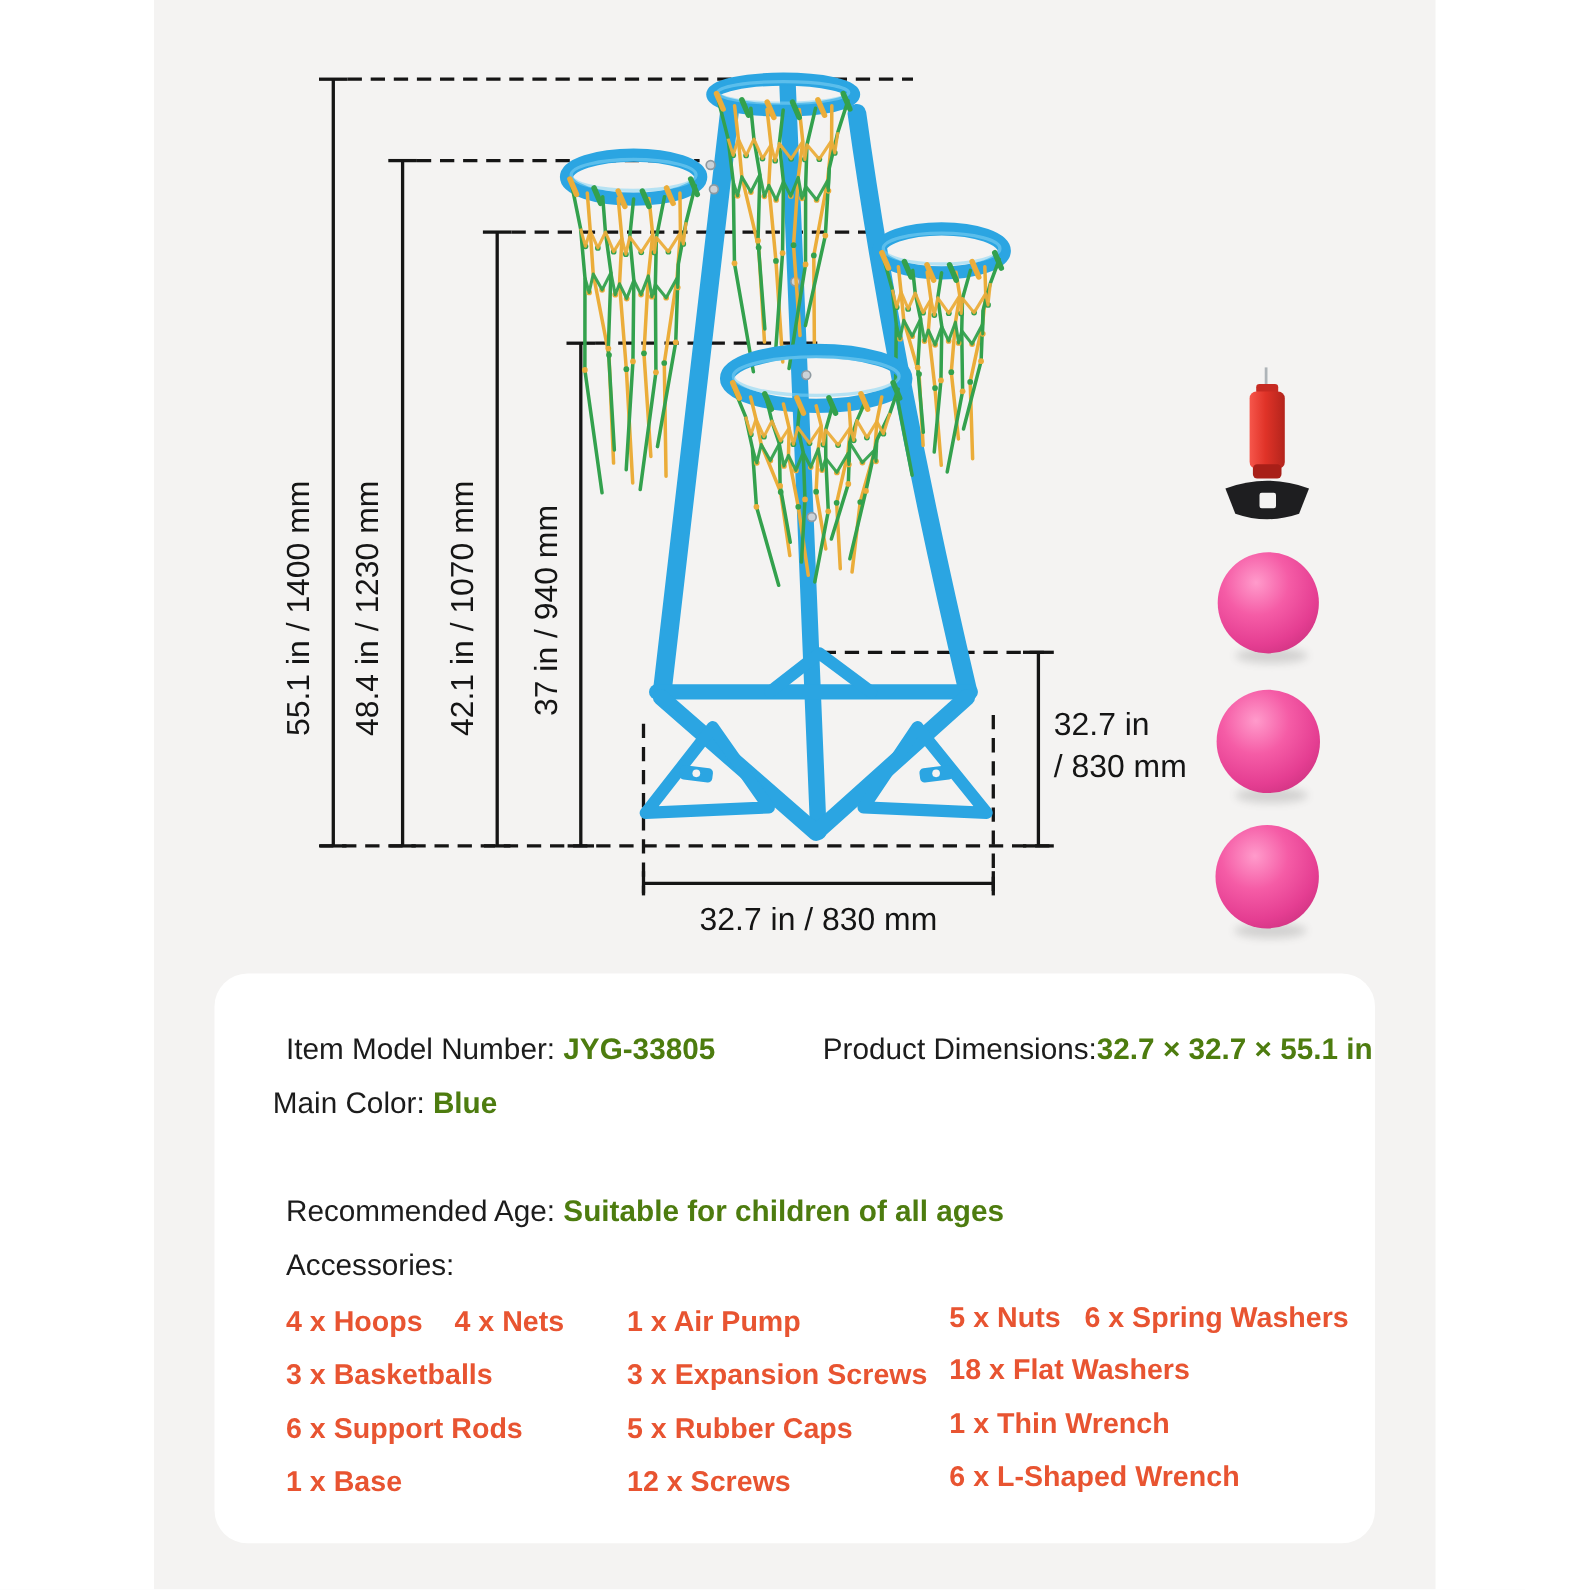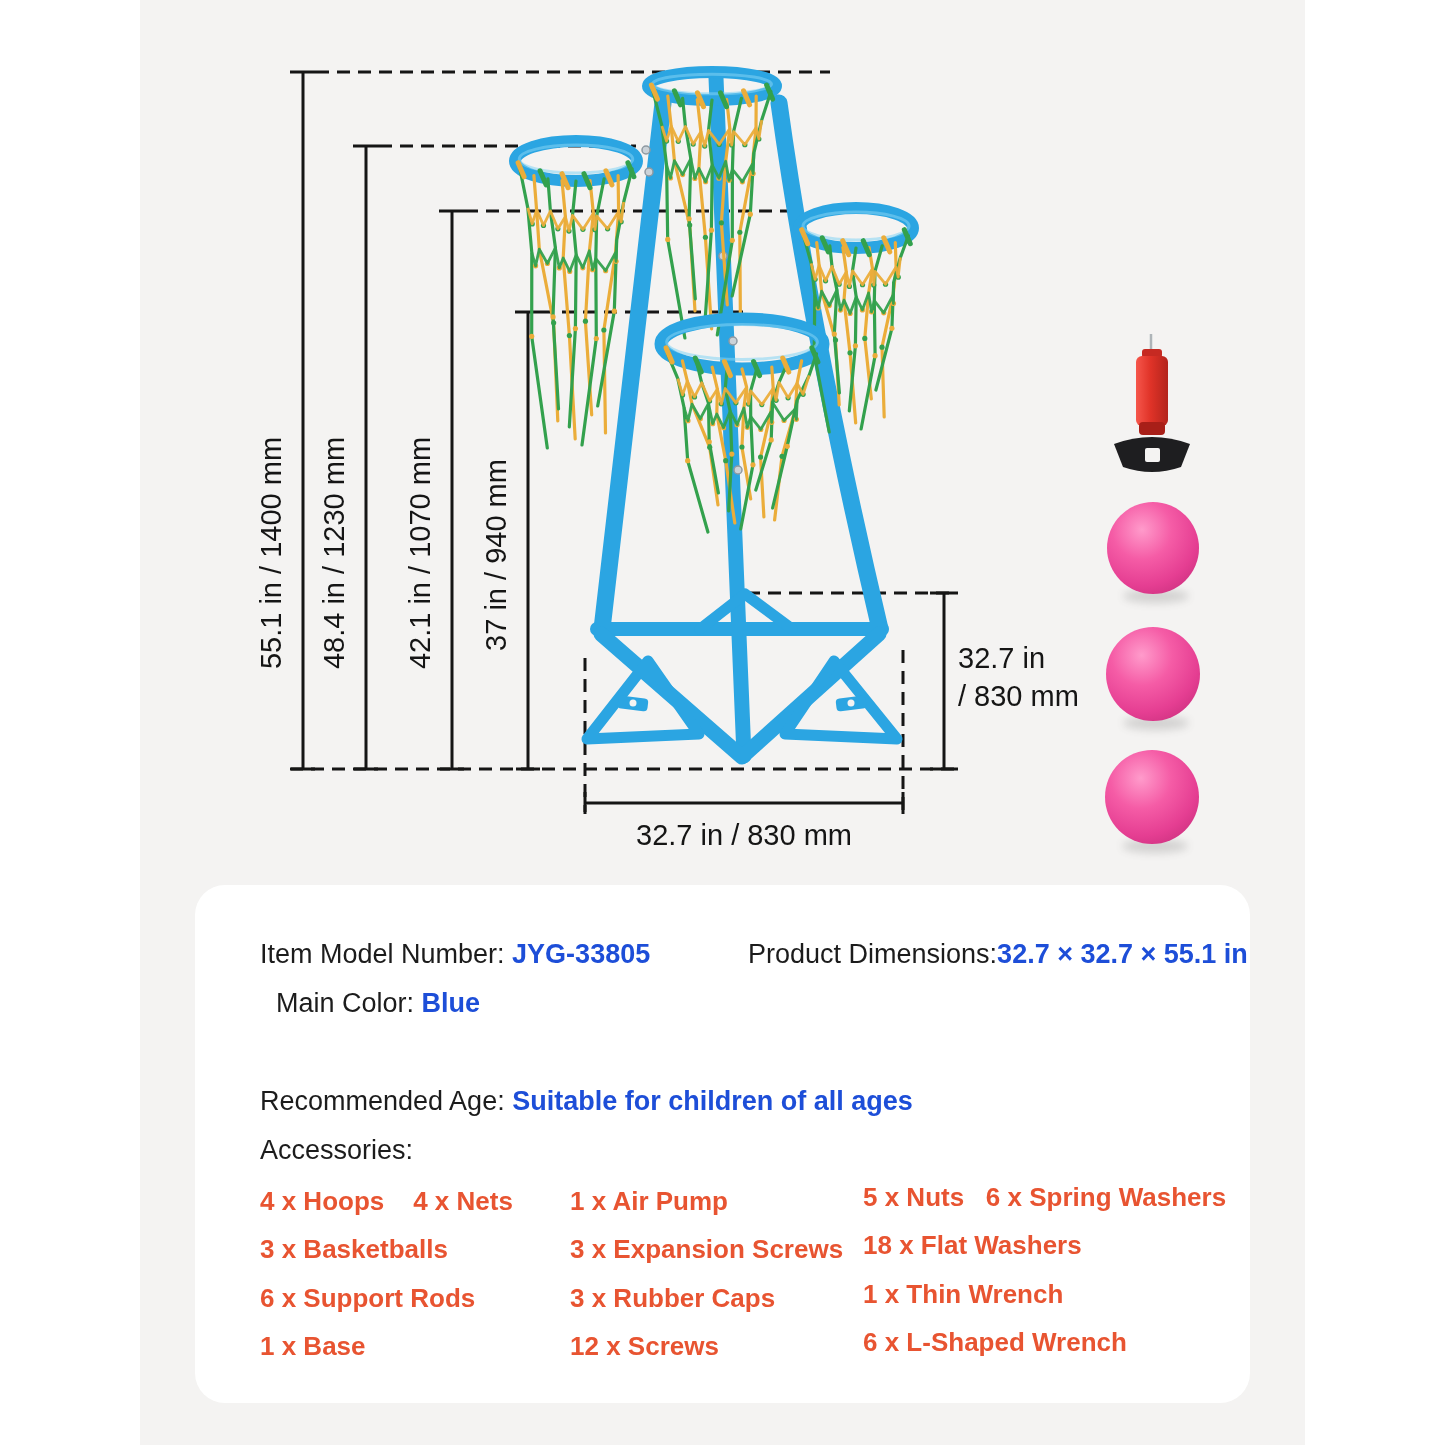--- a/index.html
+++ b/index.html
@@ -5,21 +5,21 @@
   html,body{margin:0;padding:0;background:#ffffff;}
   .page{position:relative;width:1445px;height:1445px;background:#ffffff;overflow:hidden;
         font-family:"Liberation Sans",sans-serif;}
   .gray-panel{position:absolute;left:140px;top:0;width:1165px;height:1445px;background:#F4F3F2;}
   svg.diagram{position:absolute;left:0;top:0;}
   svg text{font-family:"Liberation Sans",sans-serif;}
   .spec-card{position:absolute;left:195px;top:885px;width:1055px;height:518px;
              background:#ffffff;border-radius:30px;}
   .card-row{position:absolute;font-size:27px;line-height:1.25;color:#1c1c1c;white-space:nowrap;}
   .card-row .lbl{color:#1c1c1c;font-weight:400;}
-  .card-row .val{color:#1d4ed8;font-weight:700;margin-top:46px;}
+  .card-row .val{color:#4d7c0f;font-weight:700;margin-top:46px;}
   .acc{position:absolute;font-size:26px;color:#E85431;font-weight:700;white-space:pre-wrap;}
 </style>
 </head>
 <body>
 
 <div class="page">
   <div class="gray-panel"></div>
 
   <svg class="diagram" width="1445" height="1445" viewBox="0 0 1445 1445">
     <defs>
@@ -318,42 +318,42 @@
       <circle cx="1153" cy="674" r="47" fill="url(#ballG)"></circle>
       <ellipse cx="1155" cy="846" rx="33" ry="7" fill="#3a3a3a" opacity="0.18" filter="url(#blur4)"></ellipse>
       <circle cx="1152" cy="797" r="47" fill="url(#ballG)"></circle>
     </g>
   </svg>
 
   <div class="spec-card">
     <div class="card-row" style="left:65px;top:53px">
       <span class="lbl">Item Model Number: </span><span class="val">JYG-33805</span>
     </div>
-    <div class="card-row" style="left:81px;top:102px">
+    <div class="card-row" style="left:53px;top:102px">
       <span class="lbl">Main Color: </span><span class="val">Blue</span>
     </div>
     <div class="card-row" style="left:65px;top:200px">
       <span class="lbl">Recommended Age: </span><span class="val">Suitable for children of all ages</span>
     </div>
     <div class="card-row" style="left:65px;top:249px">
       <span class="lbl">Accessories:</span>
     </div>
 
     <div class="card-row" style="left:553px;top:53px">
       <span class="lbl">Product Dimensions:</span><span class="val">32.7 × 32.7 × 55.1 in</span>
     </div>
 
     <div class="acc" style="left:65px;top:301px">4 x Hoops    4 x Nets</div>
     <div class="acc" style="left:65px;top:349px">3 x Basketballs</div>
     <div class="acc" style="left:65px;top:398px">6 x Support Rods</div>
     <div class="acc" style="left:65px;top:446px">1 x Base</div>
 
     <div class="acc" style="left:375px;top:301px">1 x Air Pump</div>
     <div class="acc" style="left:375px;top:349px">3 x Expansion Screws</div>
-    <div class="acc" style="left:375px;top:398px">3 x Rubber Caps</div>
+    <div class="acc" style="left:375px;top:398px">5 x Rubber Caps</div>
     <div class="acc" style="left:375px;top:446px">12 x Screws</div>
 
     <div class="acc" style="left:668px;top:297px">5 x Nuts   6 x Spring Washers</div>
     <div class="acc" style="left:668px;top:345px">18 x Flat Washers</div>
     <div class="acc" style="left:668px;top:394px">1 x Thin Wrench</div>
     <div class="acc" style="left:668px;top:442px">6 x L-Shaped Wrench</div>
   </div>
 </div>
 
 </body></html>

